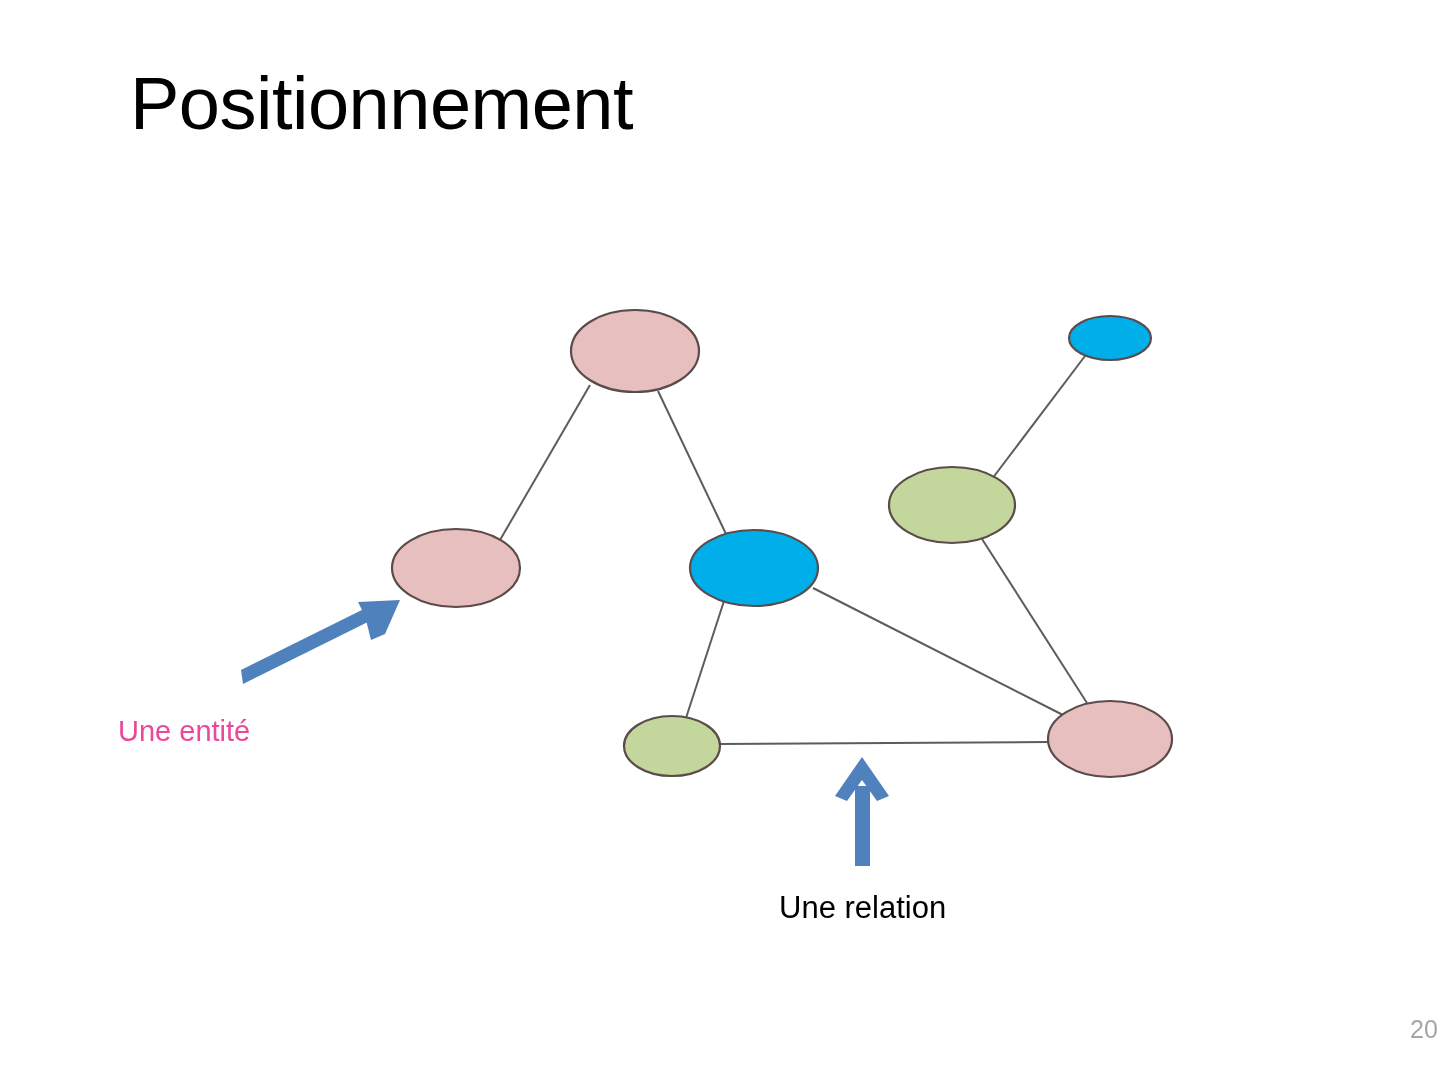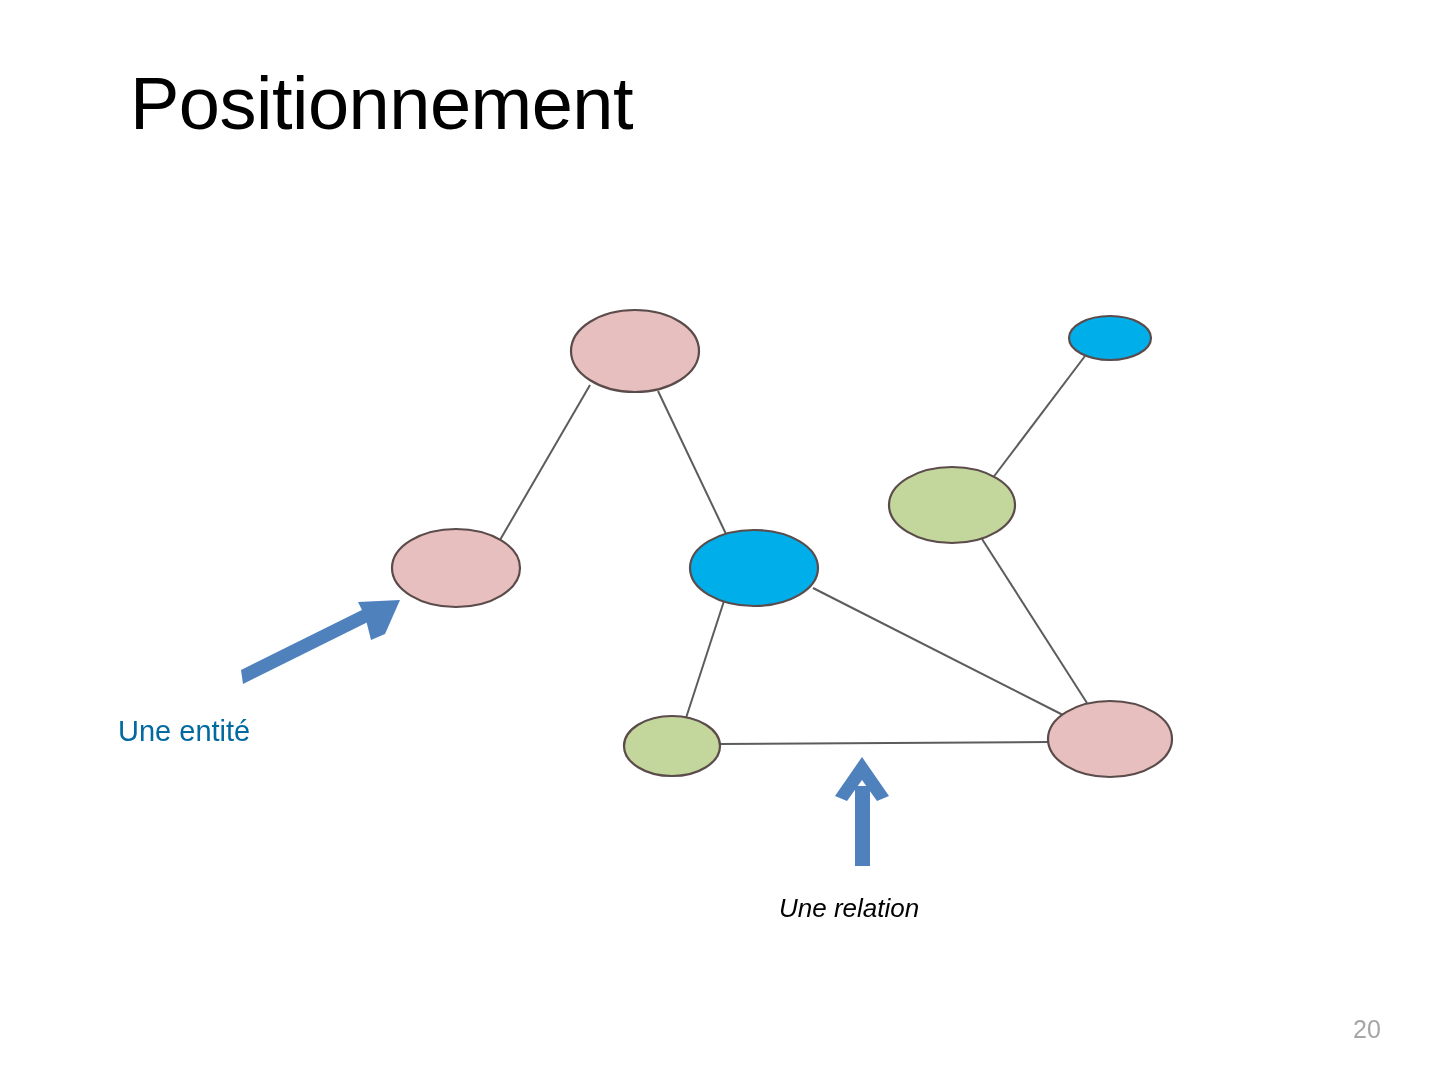--- a/index.html
+++ b/index.html
@@ -41,36 +41,35 @@
     line-height: 40px;
     color: #000000;
     white-space: nowrap;
   }
   #entity-label {
     position: absolute;
     left: 118px;
     top: 712px;
     font-size: 29px;
     line-height: 38px;
-    color: #0369a1;
+    color: #ec4899;
     white-space: nowrap;
   }
   #relation-label {
     position: absolute;
     left: 779px;
     top: 888px;
-    font-size: 26px;
+    font-size: 31px;
     line-height: 40px;
     color: #000000;
     white-space: nowrap;
-    font-style: italic;
   }
   #page-number {
     position: absolute;
-    left: 1353px;
+    left: 1410px;
     top: 1013px;
     font-size: 25px;
     line-height: 32px;
     color: #a6a6a6;
     white-space: nowrap;
   }
   #graph-svg {
     position: absolute;
     left: 0;
     top: 0;

